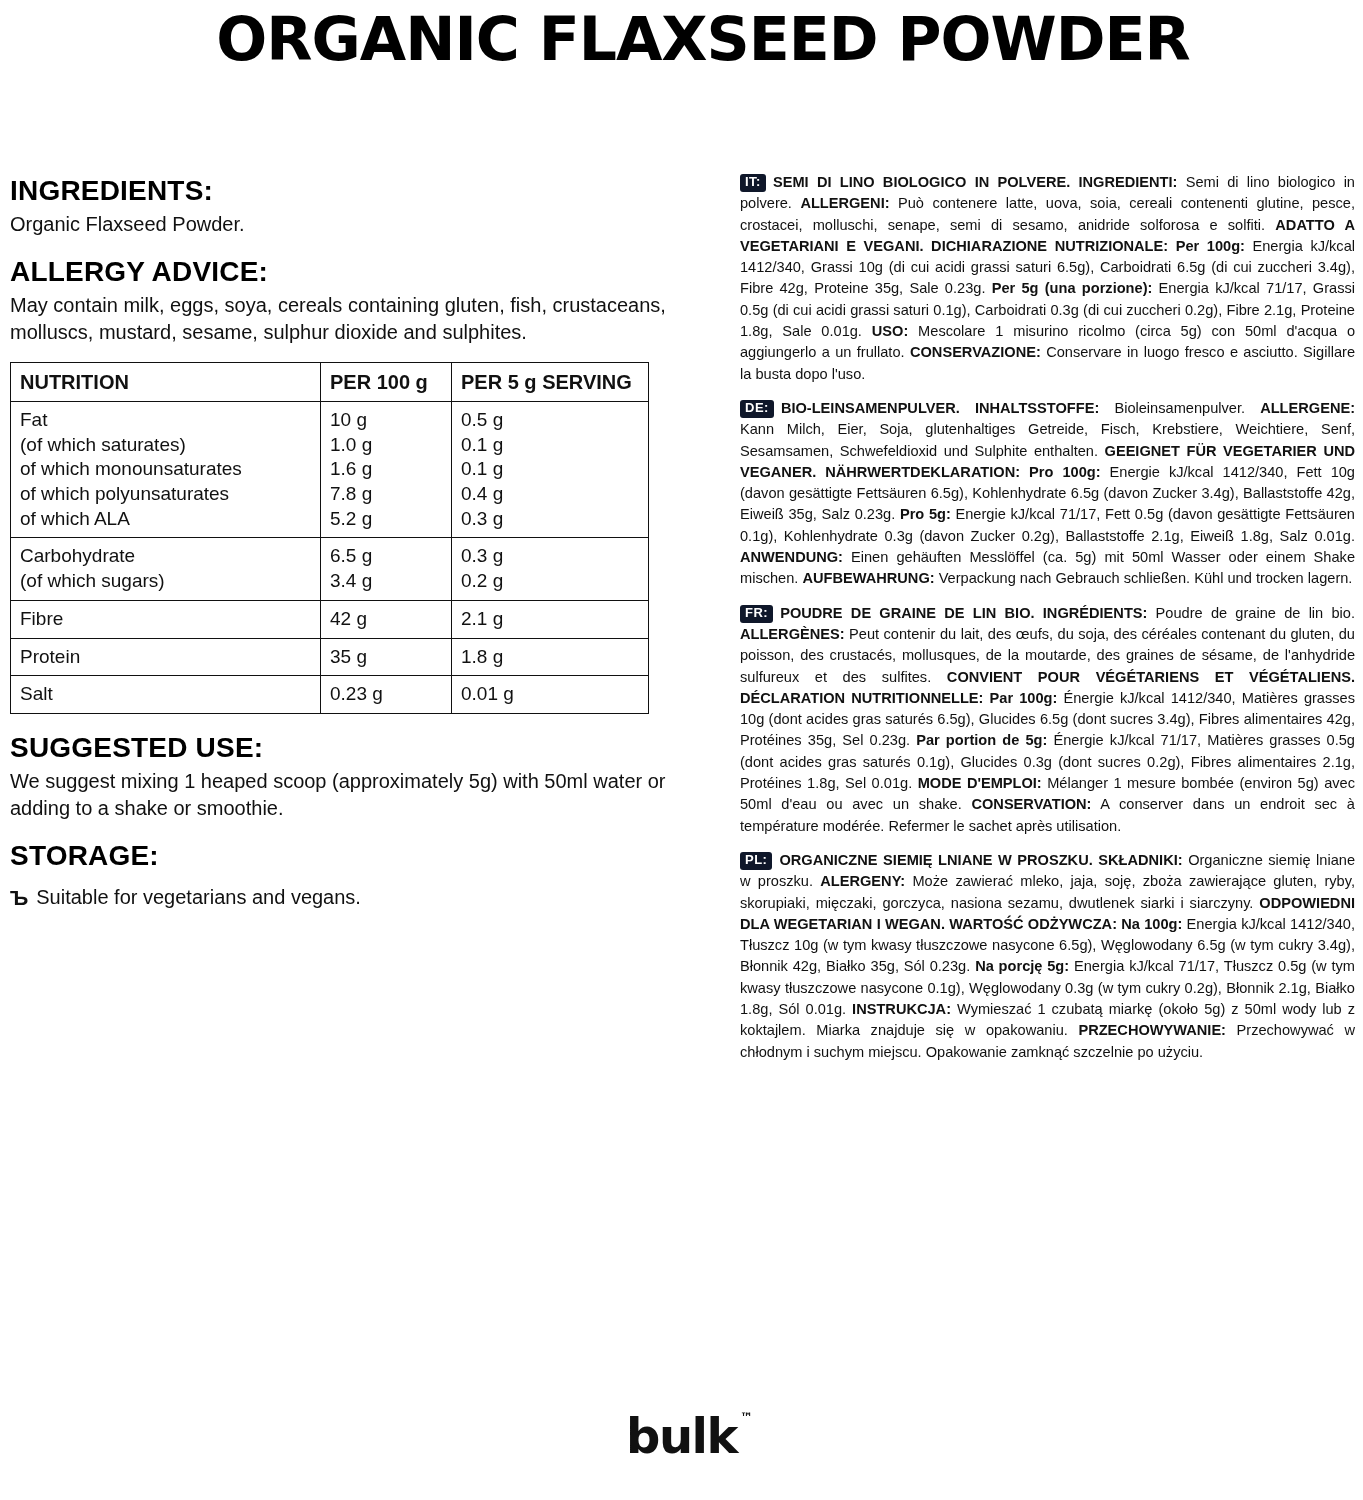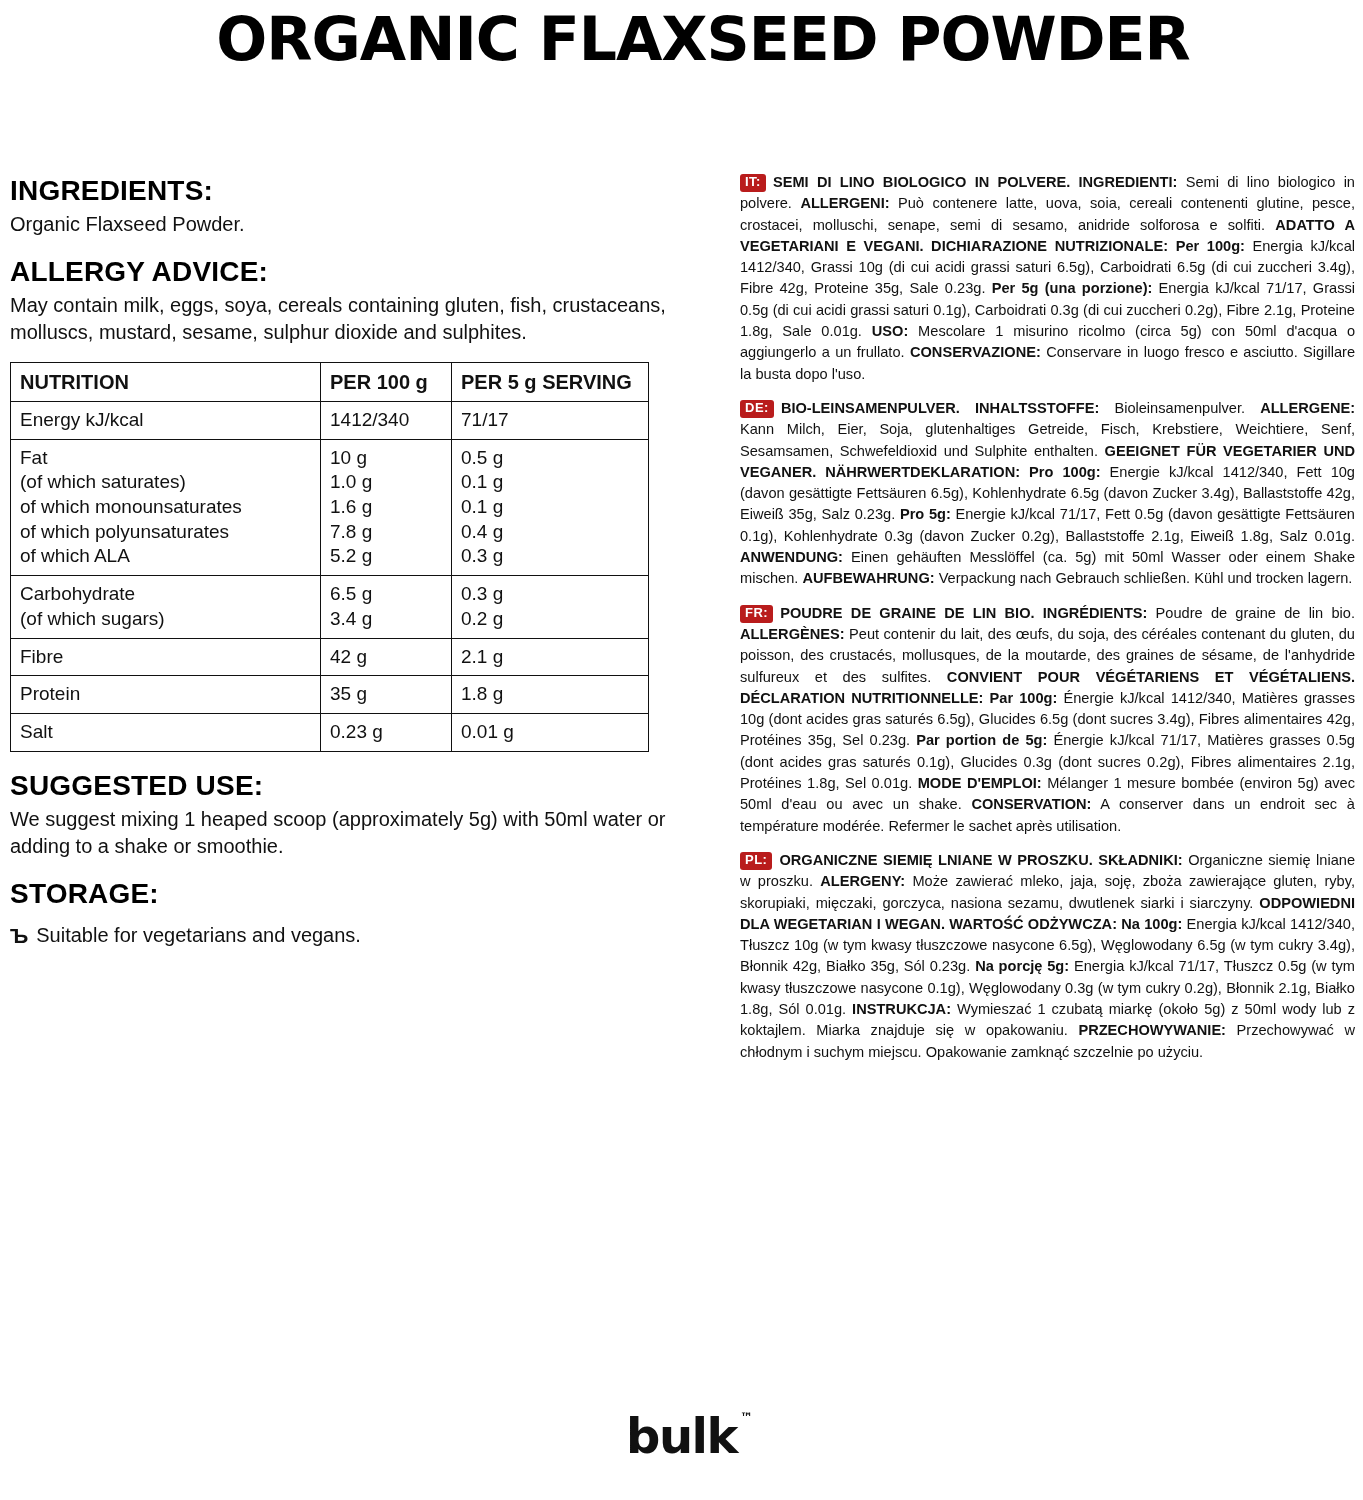--- a/index.html
+++ b/index.html
@@ -112,21 +112,21 @@
     font-size: 14.6px;
     line-height: 1.46;
     text-align: justify;
     color: #111;
   }
   .lang-block {
     margin-bottom: 13px;
   }
   .lang-tag {
     display: inline-block;
-    background: #b91c1c;
+    background: #0f172a;
     color: #ffffff;
     font-weight: bold;
     font-size: 13px;
     letter-spacing: 0.5px;
     padding: 1px 5px 2px 5px;
     border-radius: 3px;
     margin-right: 7px;
     vertical-align: 1px;
     line-height: 1.15;
   }
@@ -182,25 +182,20 @@
           <col class="c3">
       </colgroup>
       <thead>
         <tr>
           <th>NUTRITION</th>
           <th>PER 100 g</th>
           <th>PER 5 g SERVING</th>
         </tr>
       </thead>
       <tbody>
-        <tr>
-          <td class="multiline">Energy kJ/kcal</td>
-          <td class="multiline">1412/340</td>
-          <td class="multiline">71/17</td>
-        </tr>
         <tr>
           <td class="multiline">Fat
 (of which saturates)
 of which monounsaturates
 of which polyunsaturates
 of which ALA</td>
           <td class="multiline">10 g
 1.0 g
 1.6 g
 7.8 g

